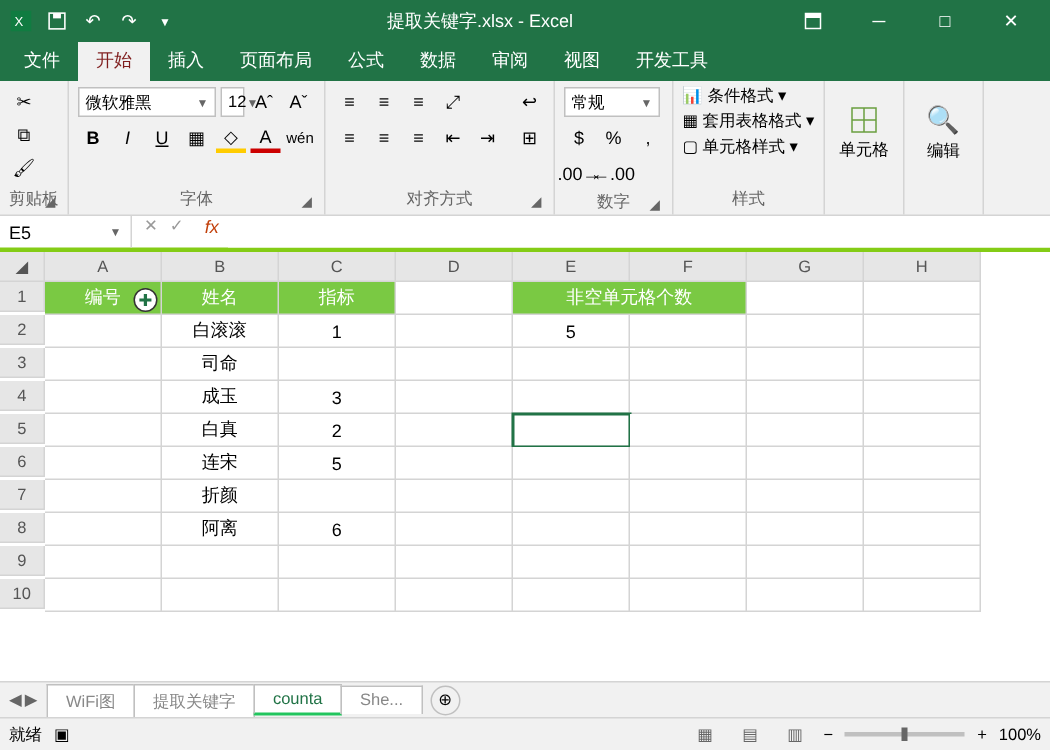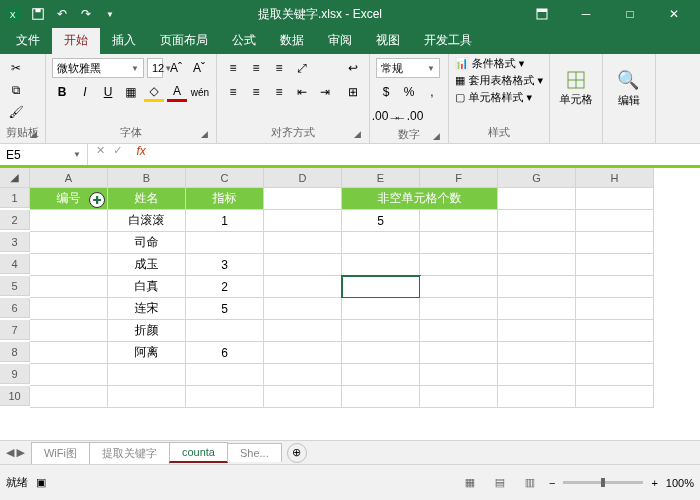--- a/index.html
+++ b/index.html
@@ -37,24 +37,24 @@
 .grid { display: grid; grid-template-columns: 30px repeat(8, 78px); }
 .colhdr, .rowhdr, .corner { background: #e6e6e6; border: 1px solid #d4d4d4; border-top: none; border-left: none; display: flex; align-items: center; justify-content: center; font-size: 11px; color: #555; height: 20px; }
 .cell { border: 1px solid #d4d4d4; border-top: none; border-left: none; height: 22px; display: flex; align-items: center; justify-content: center; font-size: 12px; background: #fff; }
 .hdr-cell { background: #7ac943; color: #fff; font-weight: 500; }
 .hdr-cell.wide { background: #7ac943; }
 .selected { outline: 2px solid #217346; outline-offset: -1px; }
 .plus-cursor { position: absolute; left: 89px; top: 24px; width: 16px; height: 16px; background: #fff; border: 1px solid #333; border-radius: 50%; display: flex; align-items: center; justify-content: center; font-size: 11px; color: #217346; z-index: 5; }
 .sheet-tabs { display: flex; align-items: center; height: 24px; background: #f1f1f1; border-top: 1px solid #d4d4d4; font-size: 11px; }
 .tab-nav { display: flex; gap: 2px; padding: 0 6px; color: #666; }
 .sheet-tab { border: 1px solid #c0c0c0; border-bottom: none; padding: 3px 12px; background: #fff; margin-right: -1px; color: #444; }
-.sheet-tab.active { background: #fff; border-bottom: 2px solid #7f1d1d; color: #217346; }
+.sheet-tab.active { background: #fff; border-bottom: 2px solid #22c55e; color: #217346; }
 .sheet-tab.dim { color: #888; }
 .add-sheet { width: 20px; height: 20px; border: 1px solid #c0c0c0; border-radius: 50%; display: flex; align-items: center; justify-content: center; margin-left: 6px; }
-.statusbar { display: flex; align-items: center; height: 36px; background: #f1f1f1; border-top: 1px solid #d4d4d4; font-size: 11px; padding: 0 6px; gap: 8px; }
+.statusbar { display: flex; align-items: center; height: 22px; background: #f1f1f1; border-top: 1px solid #d4d4d4; font-size: 11px; padding: 0 6px; gap: 8px; }
 .statusbar .spacer { flex: 1; }
 .view-btn { width: 22px; height: 18px; display: flex; align-items: center; justify-content: center; color: #666; }
 .zoom-slider { width: 80px; height: 3px; background: #c0c0c0; position: relative; }
 .zoom-thumb { position: absolute; top: -3px; left: 38px; width: 4px; height: 9px; background: #666; }
 .style-items { display: flex; flex-direction: column; gap: 2px; font-size: 11px; }
 .style-item { display: flex; align-items: center; gap: 3px; }
 </style>
 </head>
 <body>
 

